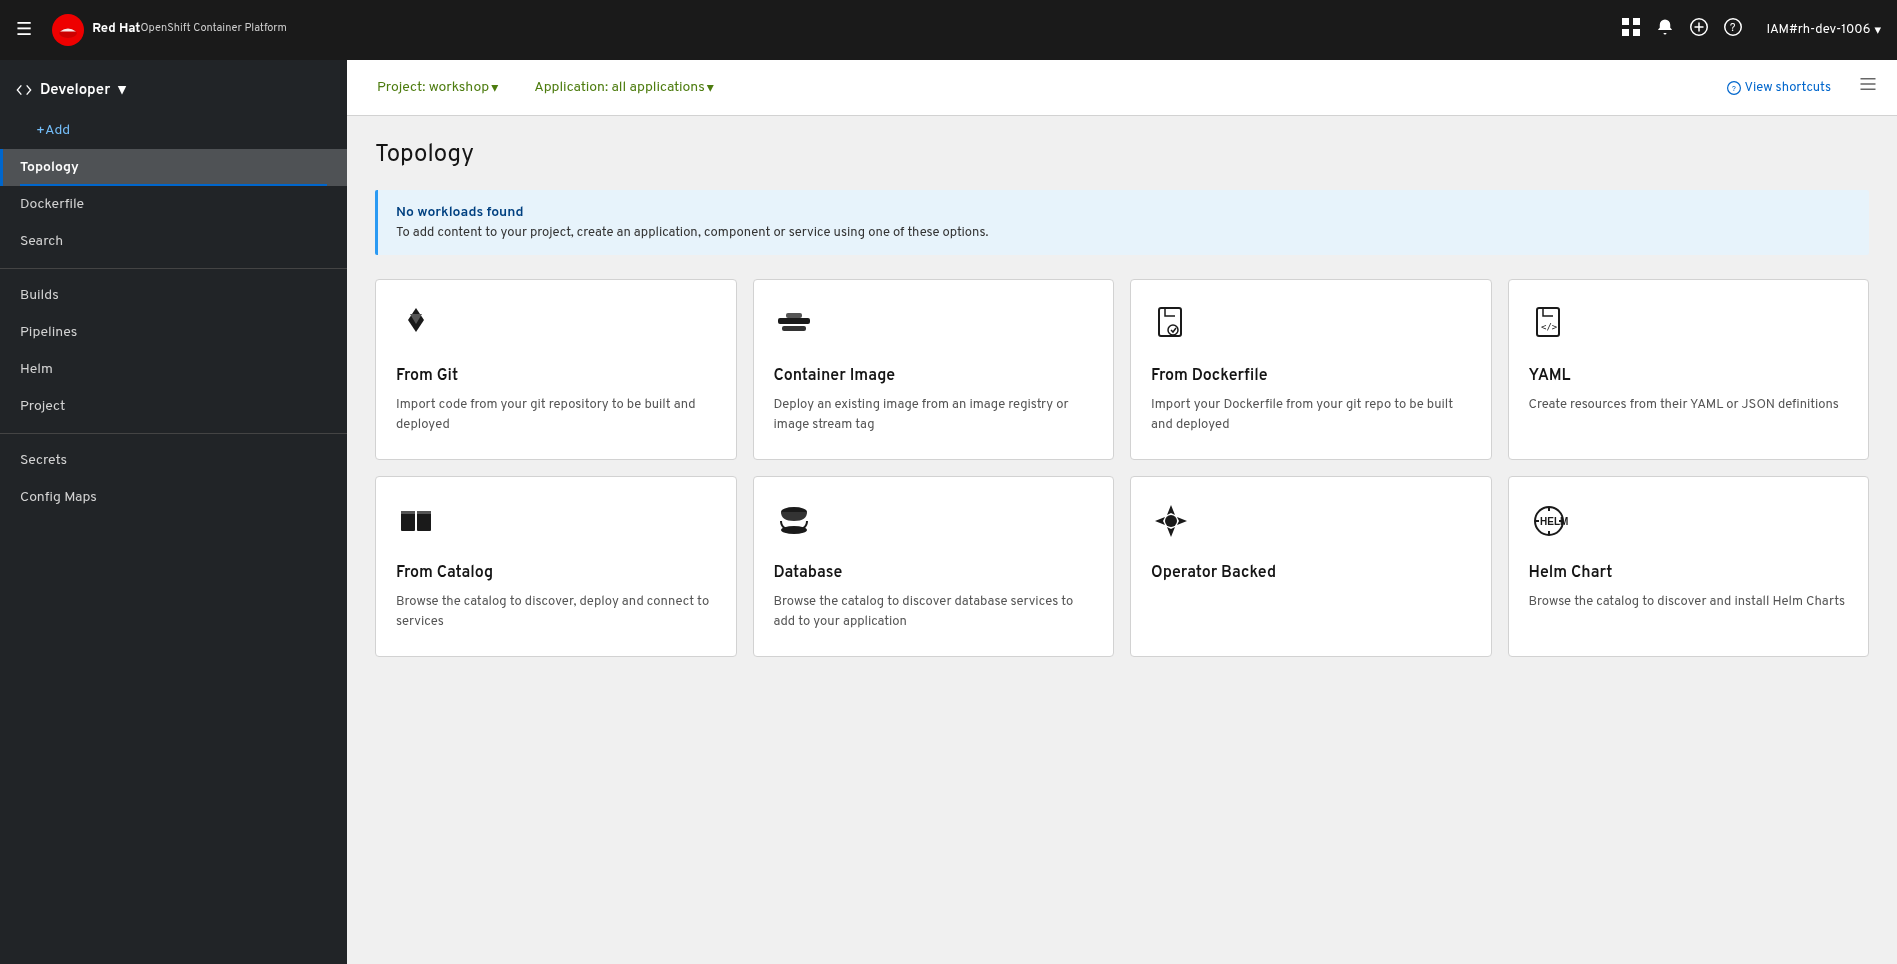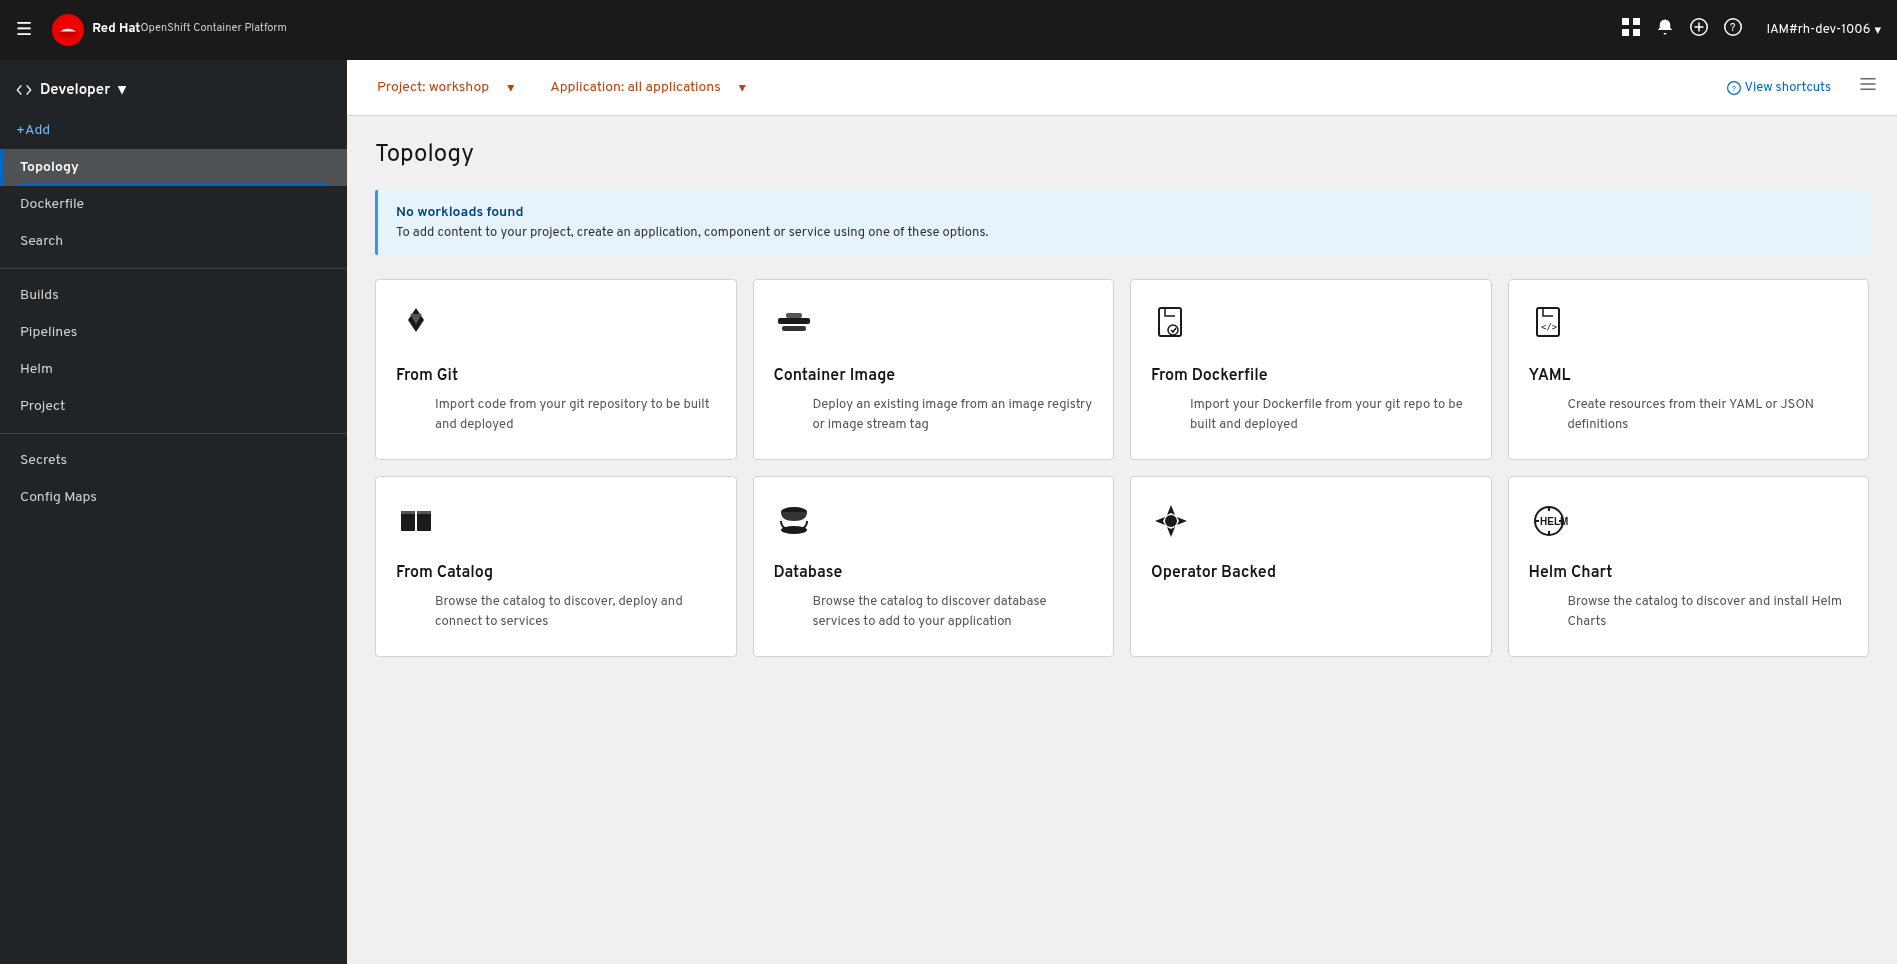--- a/index.html
+++ b/index.html
@@ -44,21 +44,21 @@
       display: flex;
       align-items: center;
       gap: 8px;
       padding: 12px 16px;
       font-size: 15px;
       font-weight: 600;
       color: #fff;
       cursor: pointer;
     }
     .sidebar-add {
-      padding: 10px 16px;
+      padding: 10px 36px;
       font-size: 14px;
       color: #73bcf7;
       cursor: pointer;
     }
     .sidebar-item {
       padding: 10px 20px;
       font-size: 14px;
       color: #d2d2d2;
       cursor: pointer;
       position: relative;
@@ -108,23 +108,23 @@
       padding: 0 20px;
       height: 56px;
       display: flex;
       align-items: center;
       gap: 16px;
       flex-shrink: 0;
     }
     .project-selector, .app-selector {
       display: flex;
       align-items: center;
-      gap: 18px;
+      gap: 2px;
       font-size: 14px;
-      color: #c2410c;
+      color: #4d7c0f;
       cursor: pointer;
       padding: 6px 10px;
       border-radius: 4px;
     }
     .toolbar-spacer { flex: 1; }
     .view-shortcuts {
       display: flex;
       align-items: center;
       gap: 4px;
       color: #06c;
@@ -158,21 +158,21 @@
       background: #fff;
       border: 1px solid #d2d2d2;
       border-radius: 4px;
       padding: 24px 20px;
       cursor: pointer;
       transition: box-shadow 0.15s;
     }
     .card-icon { margin-bottom: 16px; }
     .card-icon svg { width: 40px; height: 40px; }
     .card-title { font-size: 16px; font-weight: 600; color: #151515; margin-bottom: 10px; }
-    .card-desc { font-size: 13px; color: #555; line-height: 1.5; margin-left: 39px; }
+    .card-desc { font-size: 13px; color: #555; line-height: 1.5; }
   </style>
 </head>
 <body>
 
 <nav class="top-nav">
   <span class="top-nav-hamburger">☰</span>
   <div class="logo-area">
 
     <svg class="logo-circle" viewBox="0 0 40 40">
       <circle cx="20" cy="20" r="20" fill="#ee0000"></circle>

